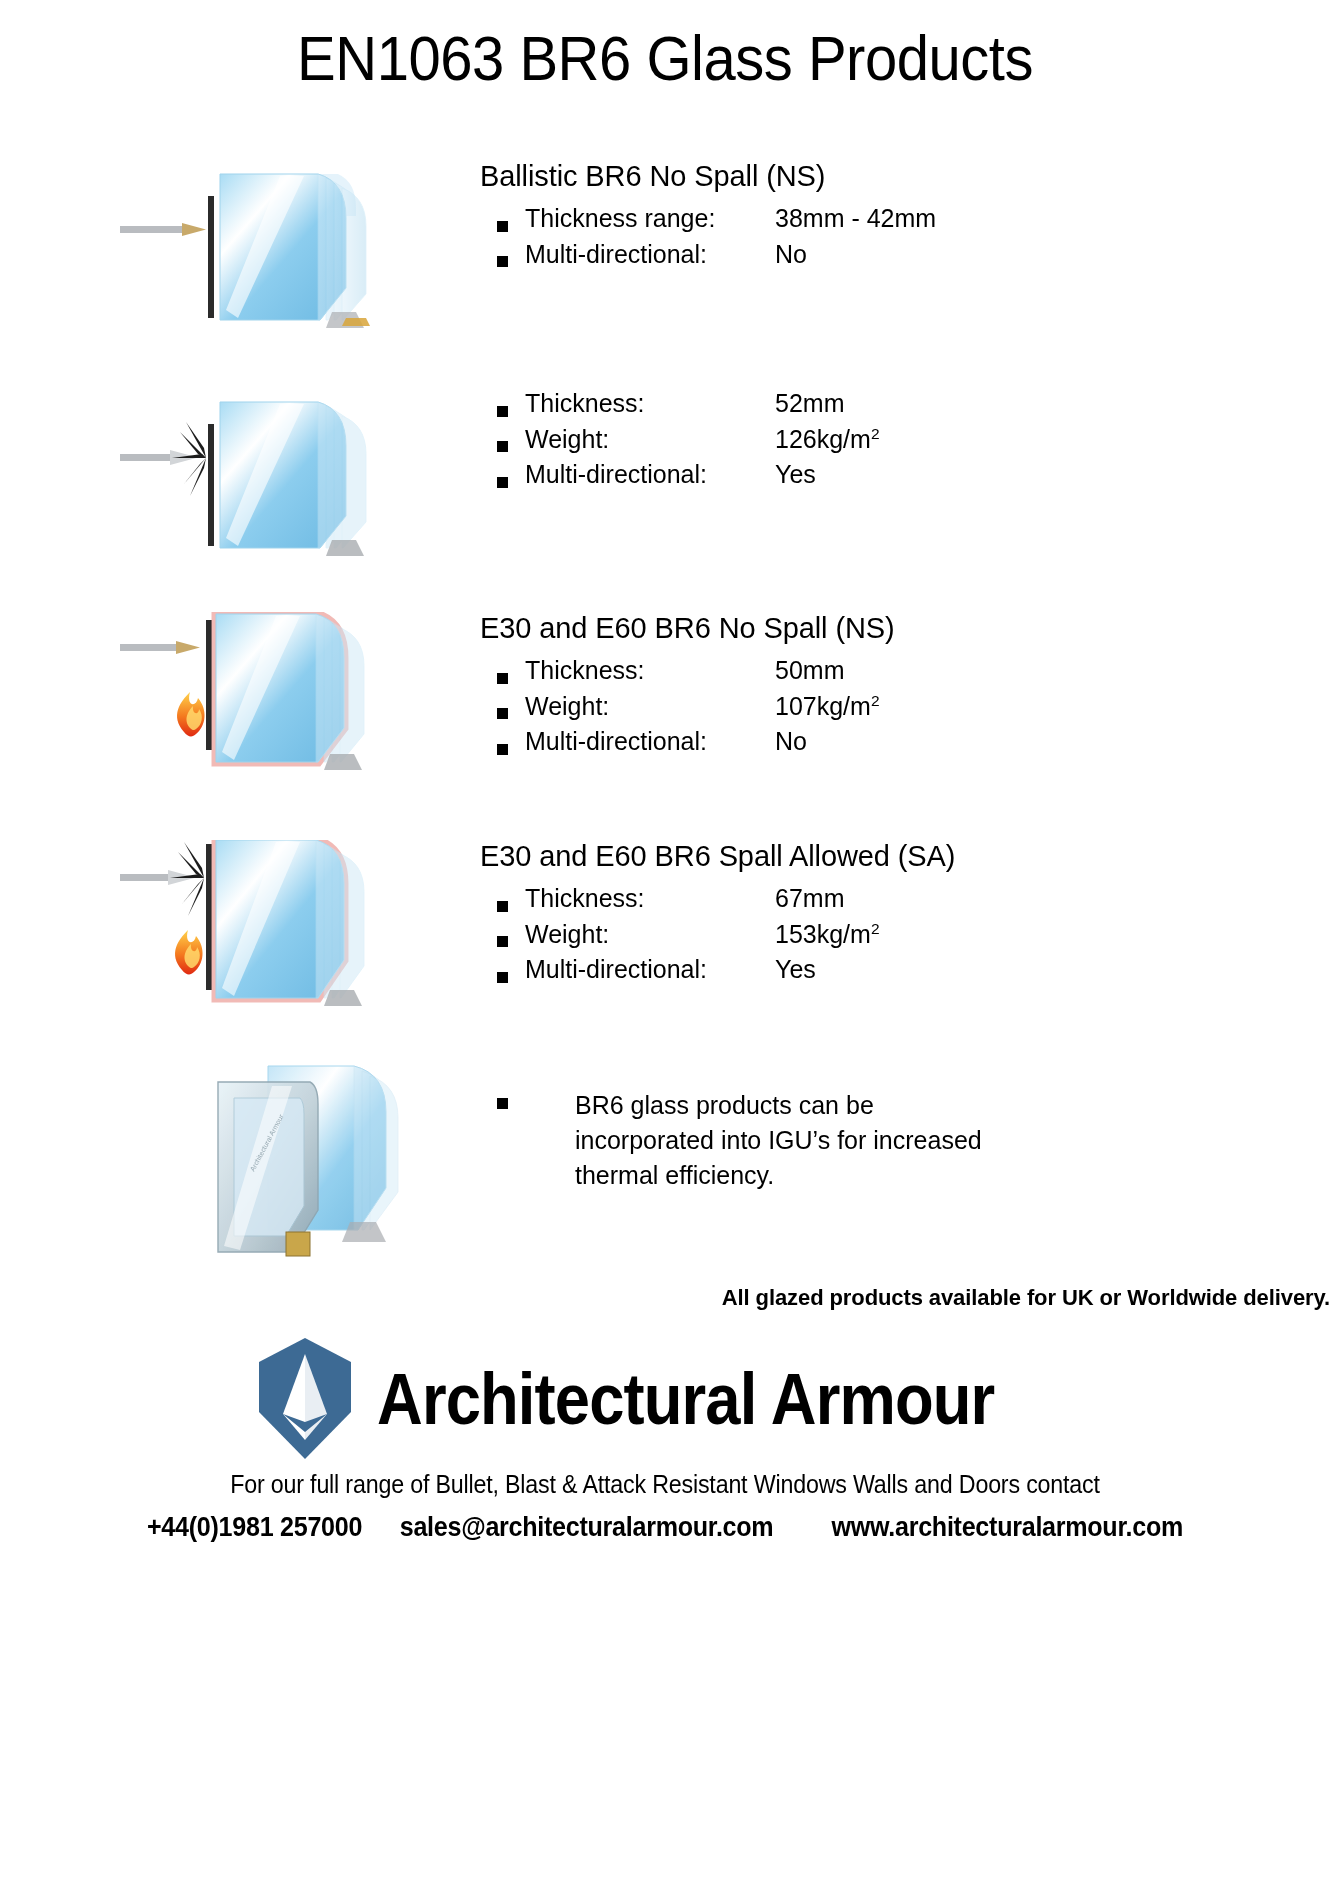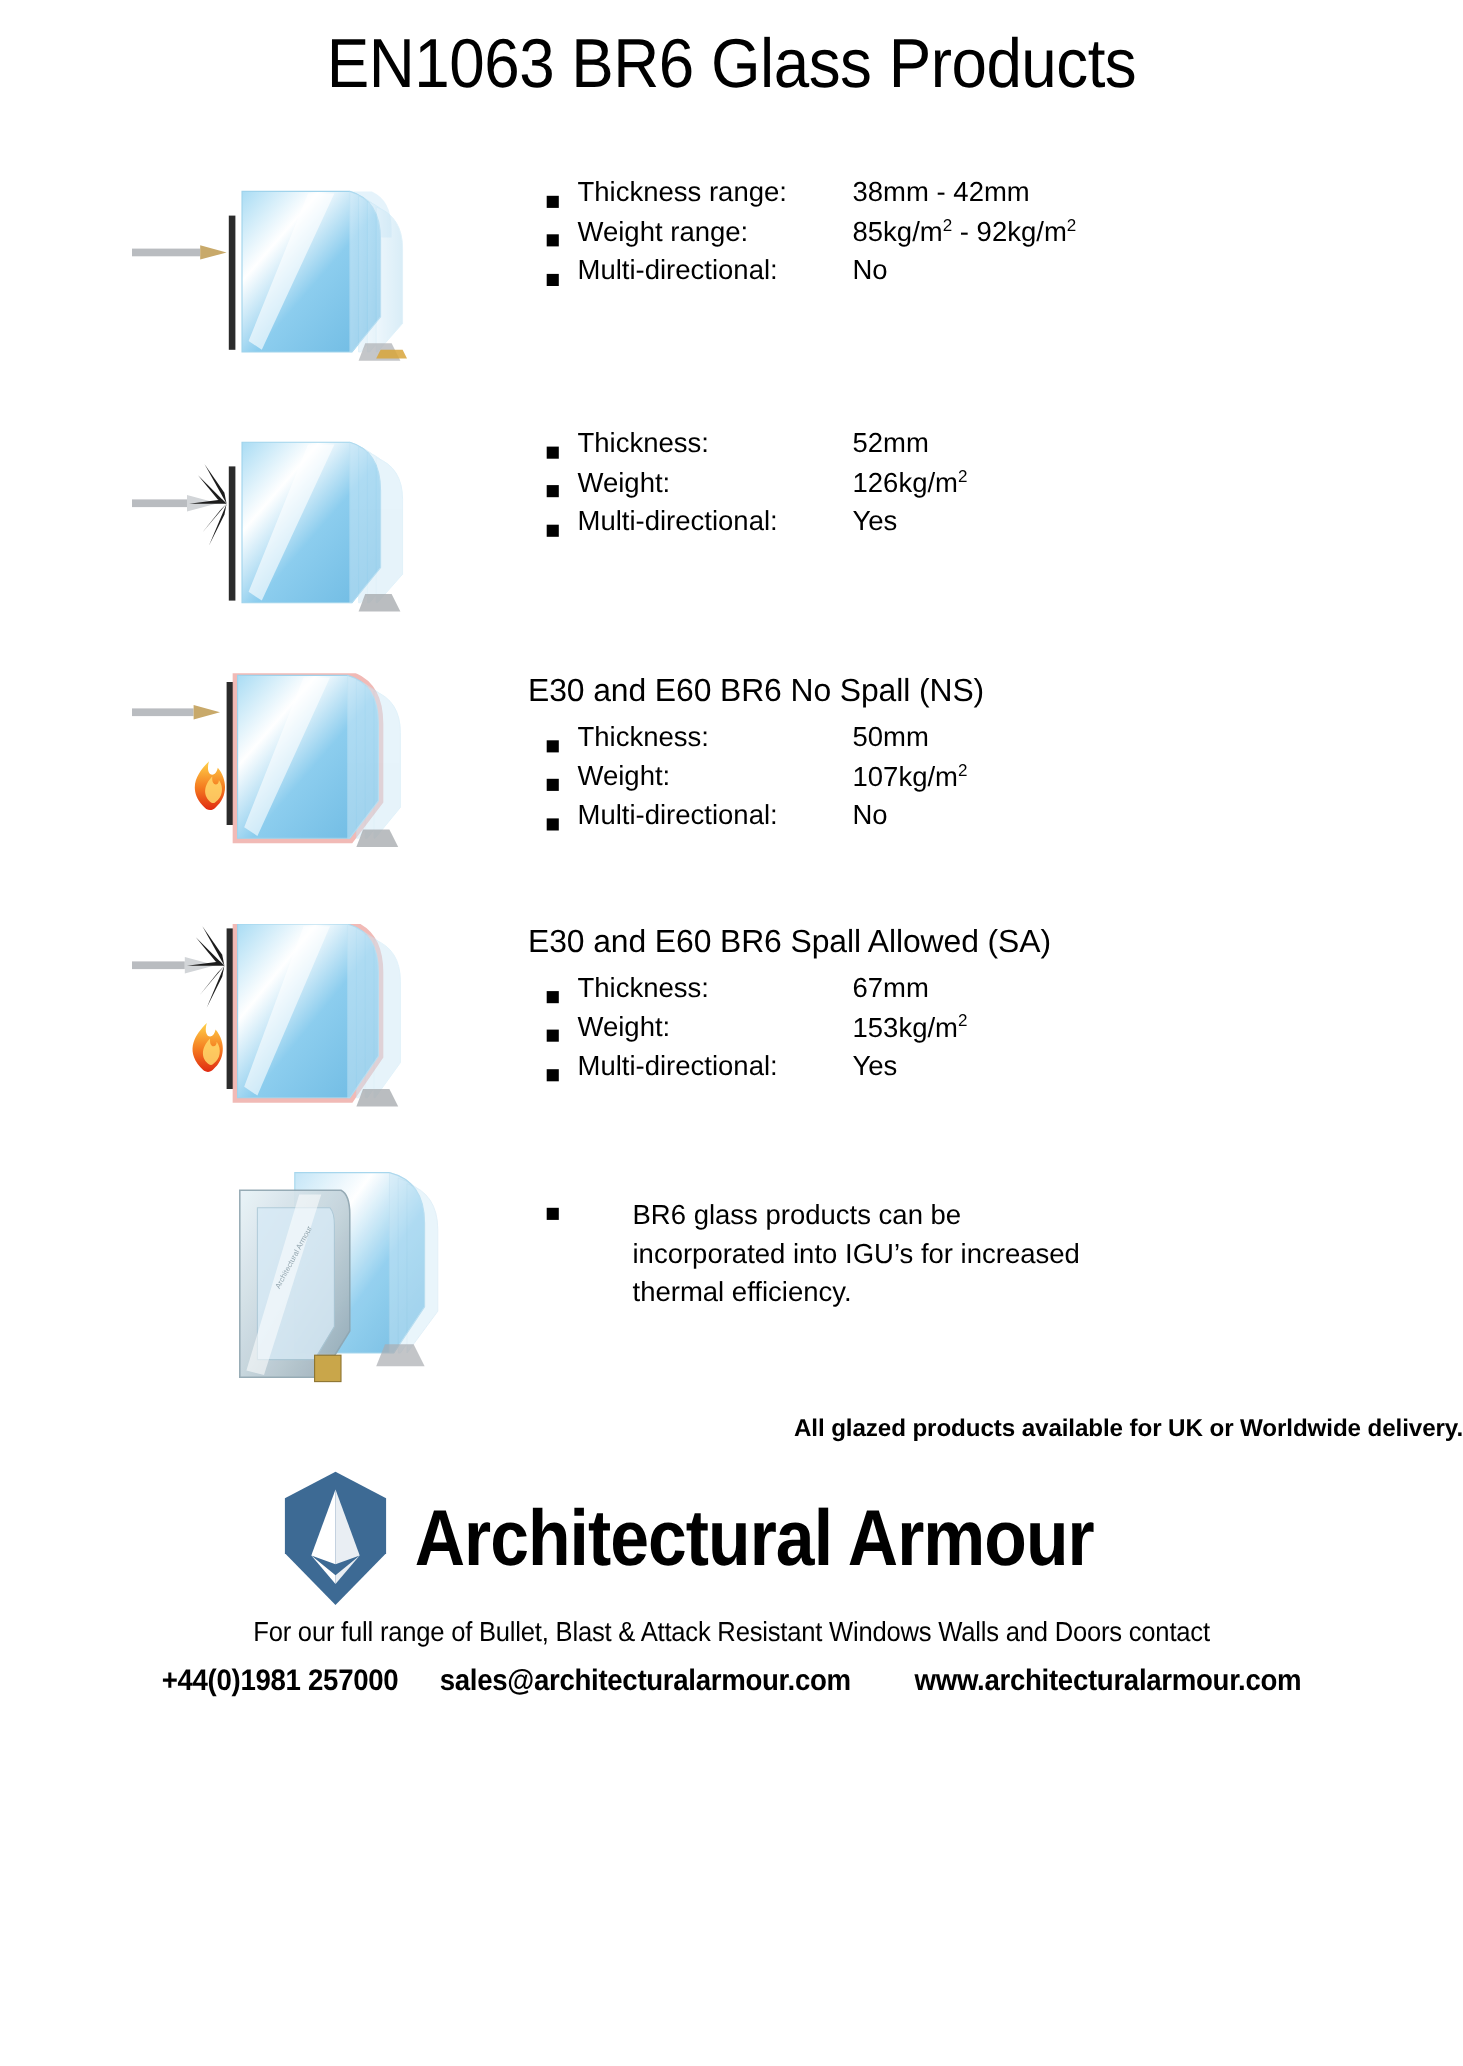--- a/index.html
+++ b/index.html
@@ -121,30 +121,26 @@
           <path d="M222 28 Q246 37 246 66 L246 134 L223 160 L222 160 Z"></path>
         </g>
 
         <path d="M212 152 L236 152 L244 168 L206 168 Z" fill="#b0b3b7" opacity="0.75"></path>
         <path d="M226 158 L246 158 L250 166 L222 166 Z" fill="#d8a43a" opacity="0.85"></path>
 
         <path d="M106 150 L160 16 L184 16 L118 158 Z" fill="#ffffff" opacity="0.62"></path>
       </svg>
     </div>
     <div class="info">
+      <div class="prod-head">Ballistic BR6 No Spall (NS)</div>
       <ul class="specs">
         <li class="spec">
           <span class="bullet"></span>
           <span class="spec-label">Thickness range:</span>
           <span class="spec-value">38mm - 42mm</span>
-        </li>
-        <li class="spec">
-          <span class="bullet"></span>
-          <span class="spec-label">Weight range:</span>
-          <span class="spec-value">85kg/m<sup>2</sup> - 92kg/m<sup>2</sup></span>
         </li>
         <li class="spec">
           <span class="bullet"></span>
           <span class="spec-label">Multi-directional:</span>
           <span class="spec-value">No</span>
         </li>
       </ul>
     </div>
   </div>
 

